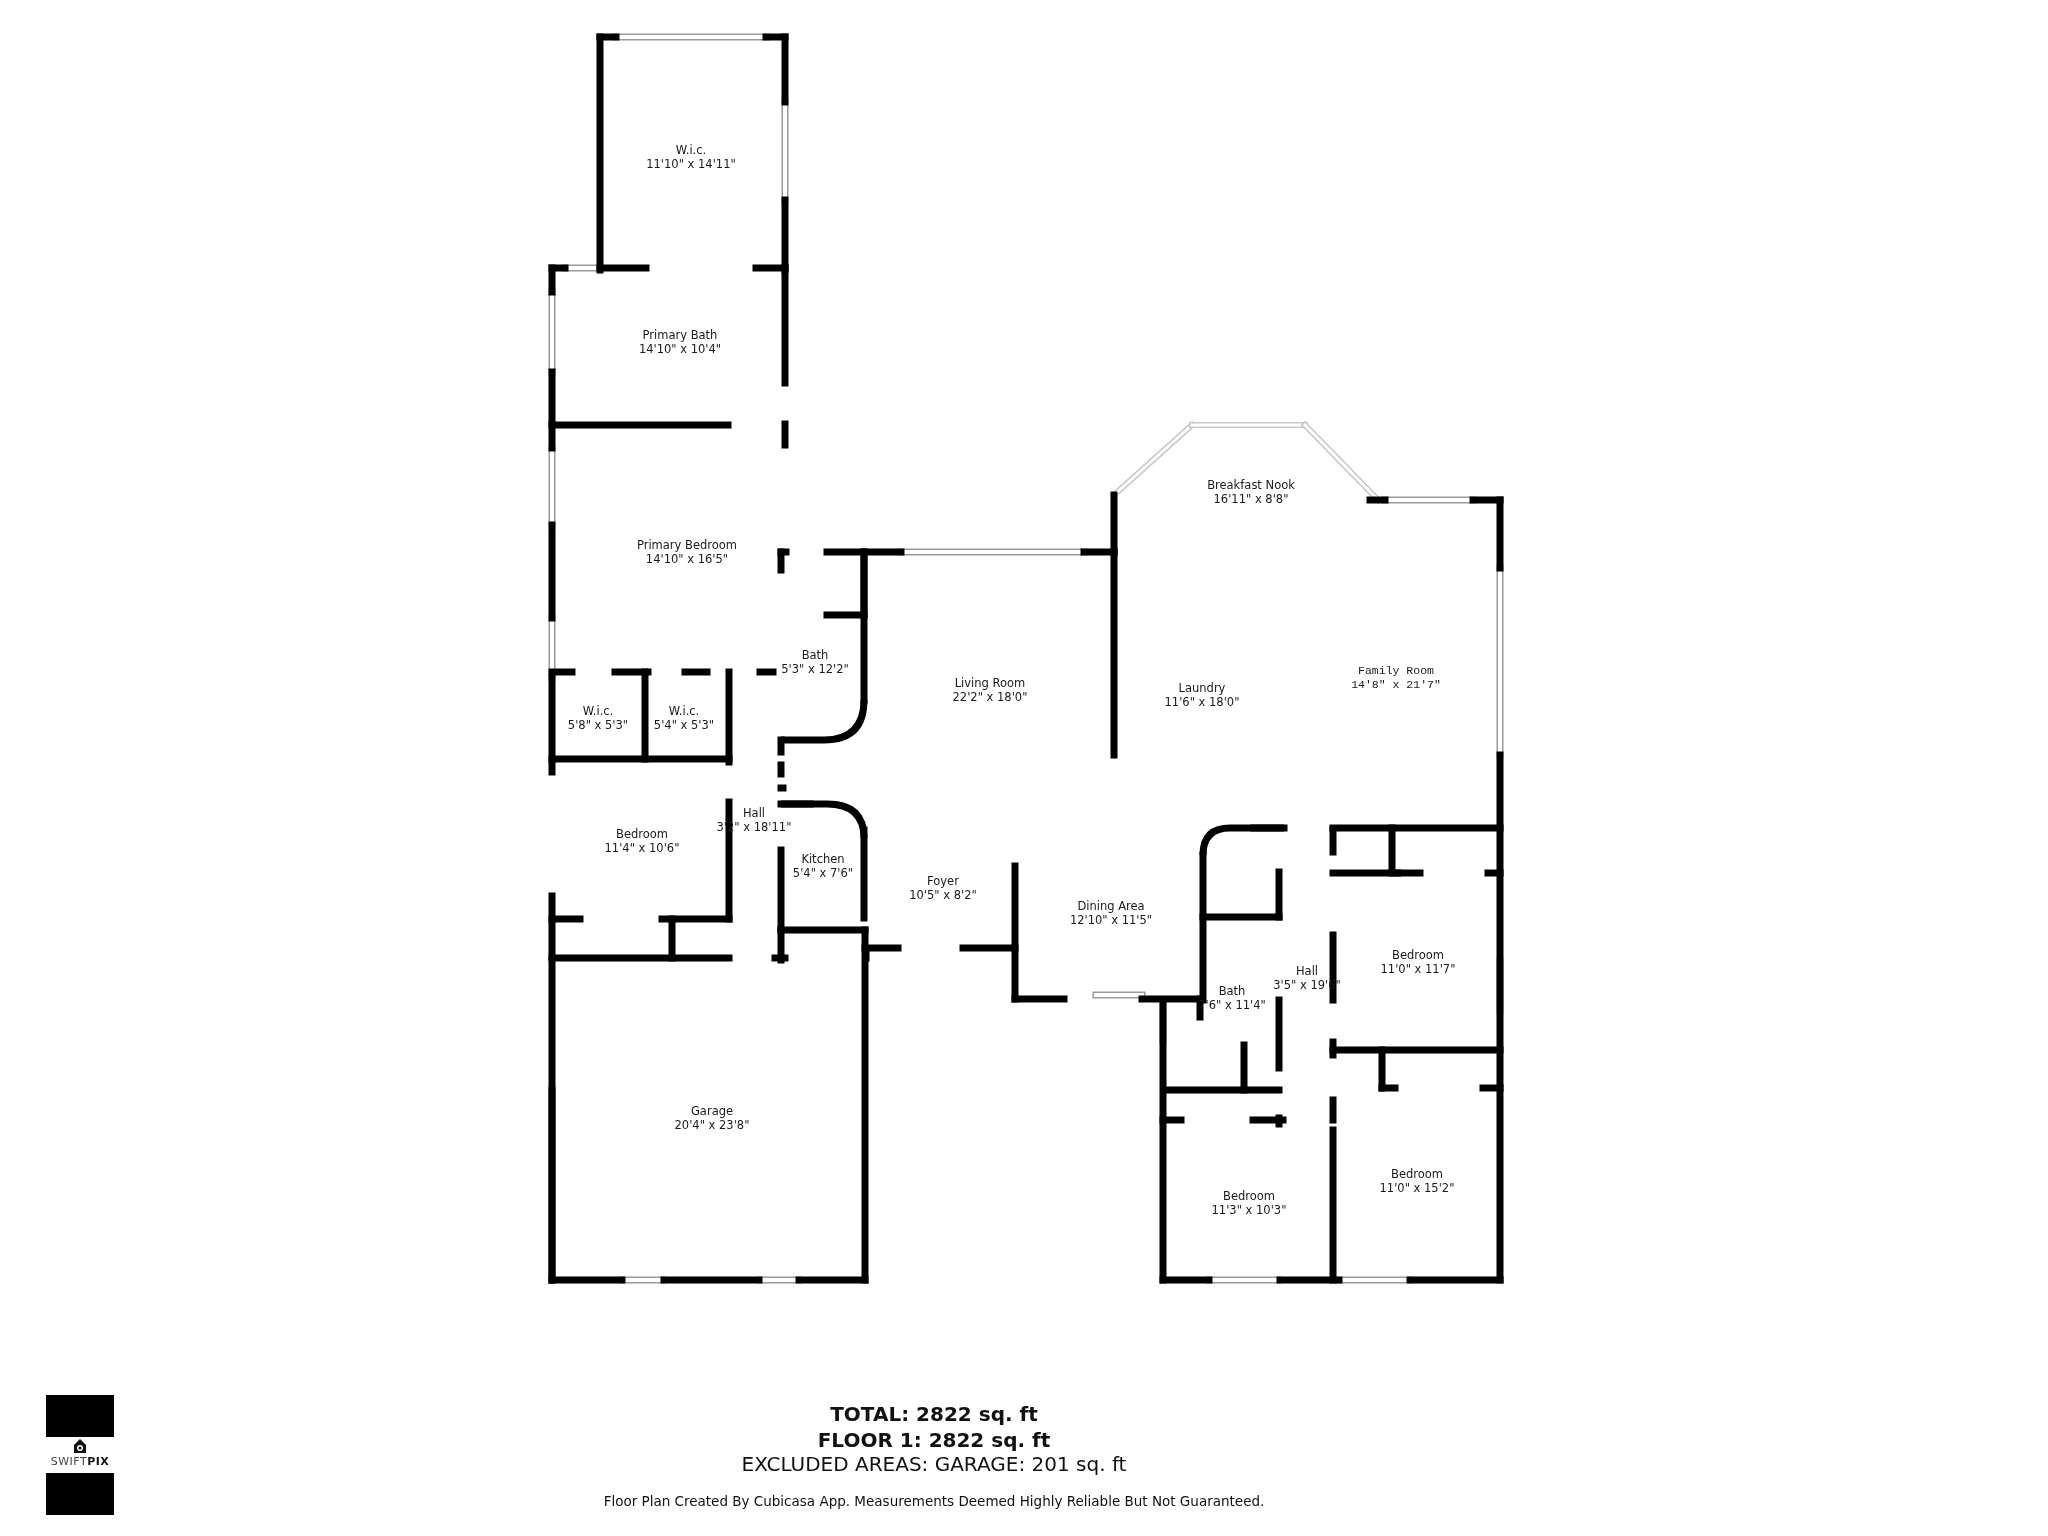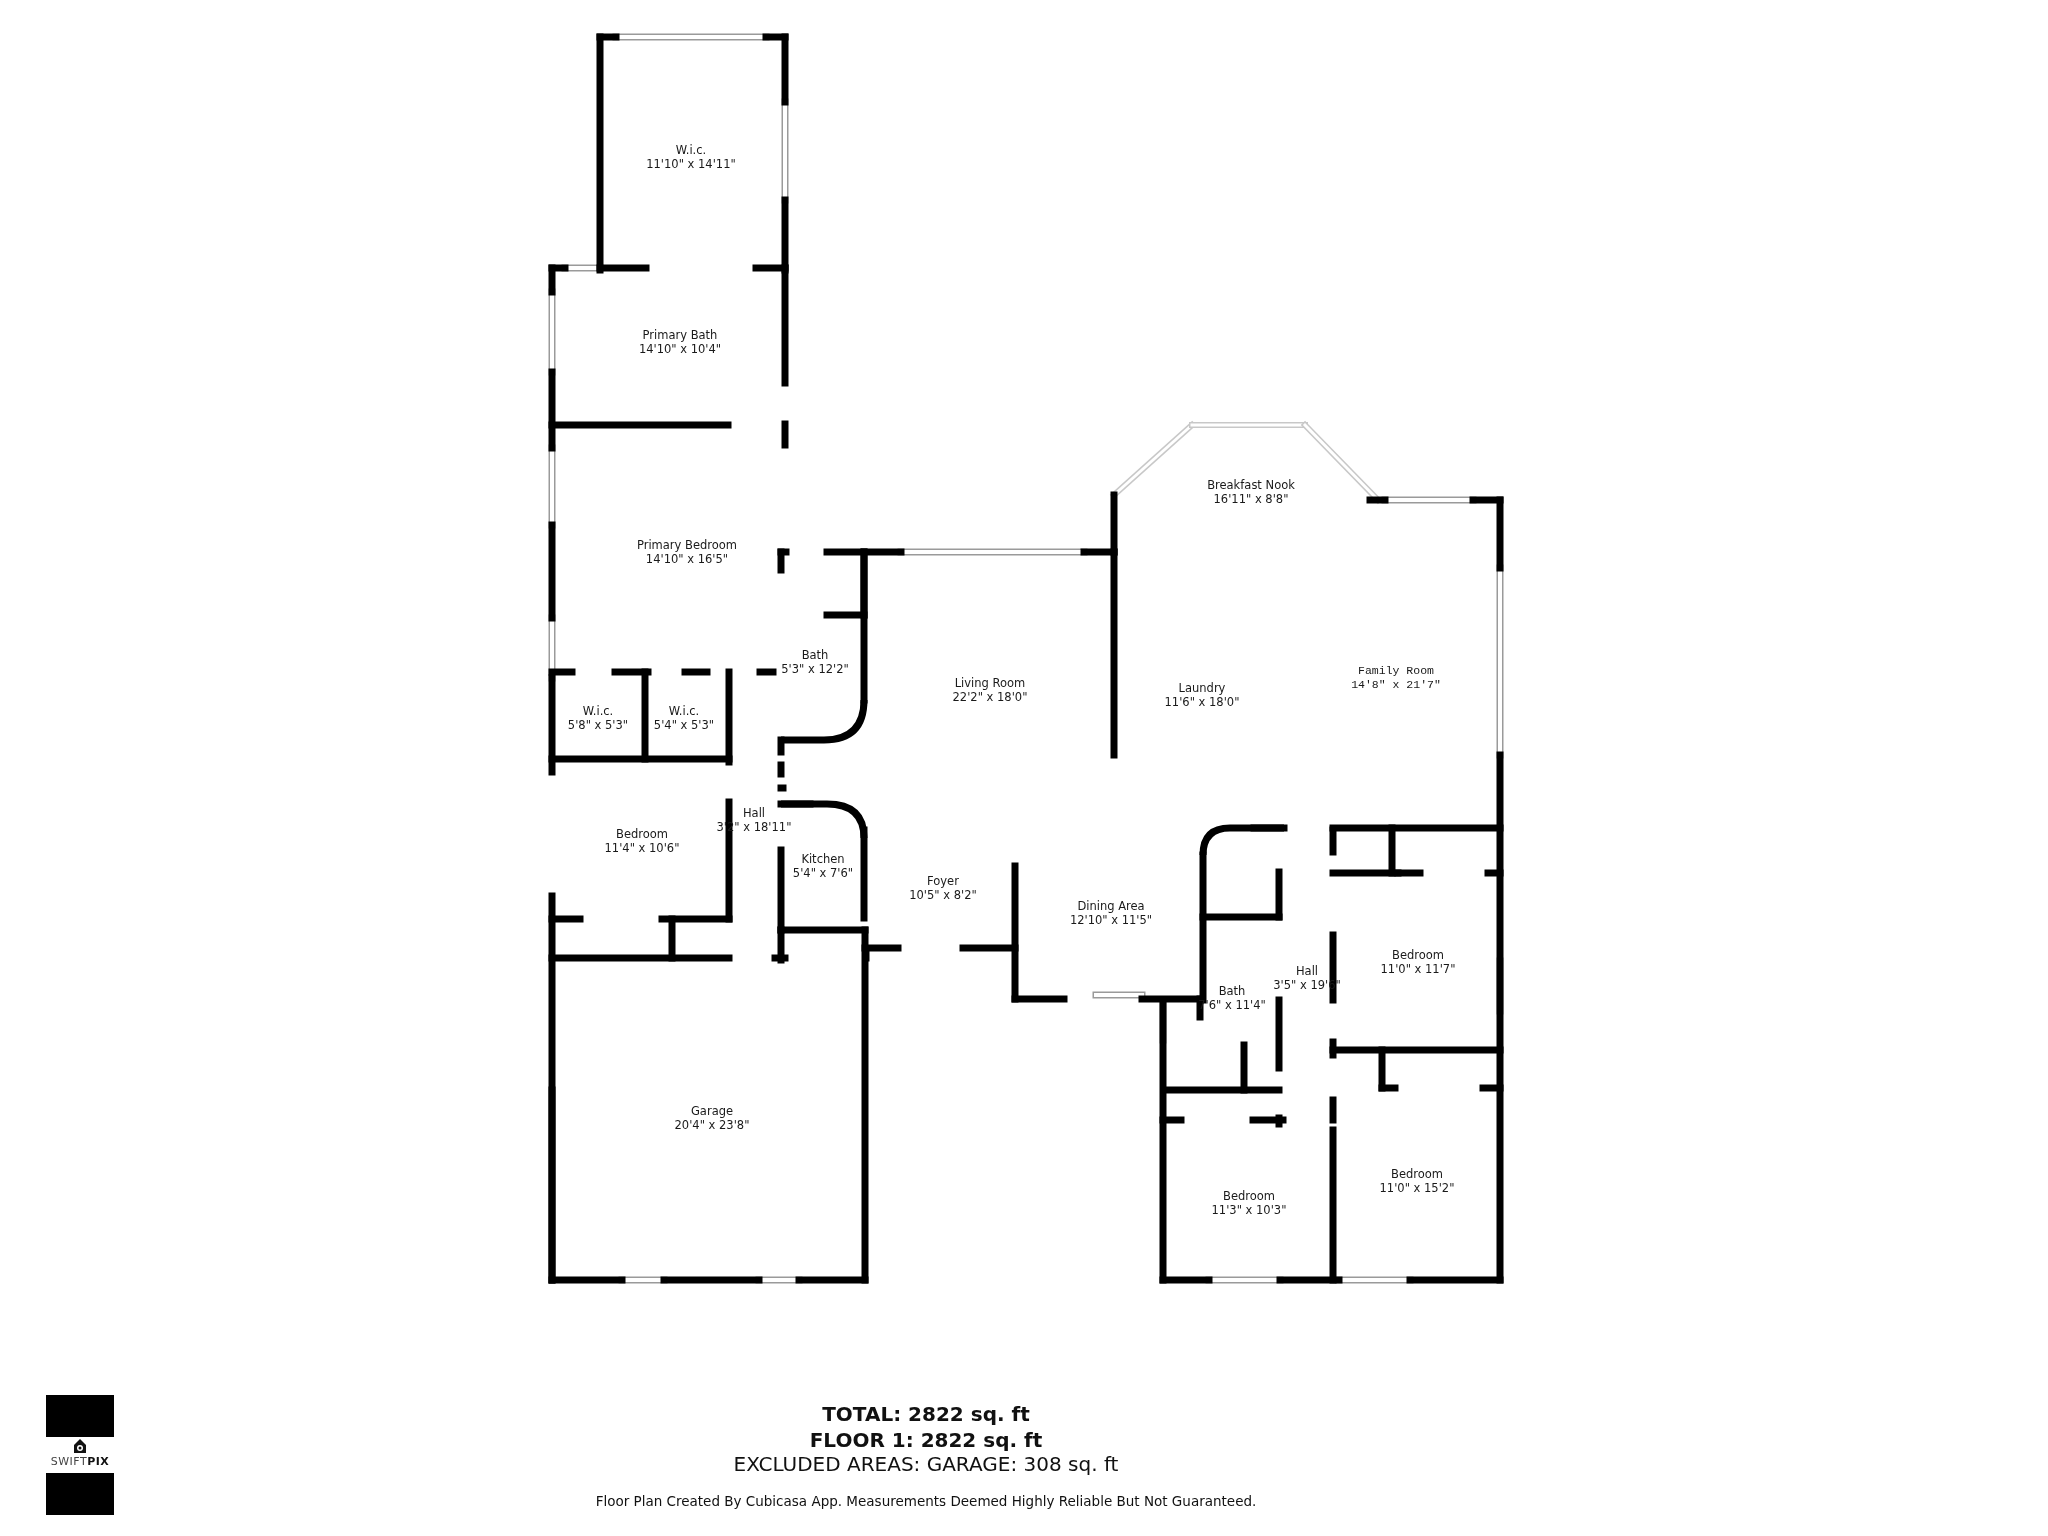--- a/index.html
+++ b/index.html
@@ -1,20 +1,20 @@
 <!DOCTYPE html>
 <html><head>
 <meta charset="utf-8">
 <style>
   html, body { margin: 0; padding: 0; background: #ffffff; }
   body { width: 2048px; height: 1536px; position: relative; overflow: hidden; font-family: "DejaVu Sans", sans-serif; color: #111; }
   #plan { position: absolute; left: 0; top: 0; width: 2048px; height: 1536px; }
   .room-label { position: absolute; transform: translate(-50%, -50%); text-align: center; font-size: 11.5px; line-height: 14px; color: #1a1a1a; white-space: nowrap; }
   .room-label .dim { display: block; }
-  .summary { position: absolute; left: 0; width: 1852px; text-align: center; font-family: "DejaVu Sans", sans-serif; }
+  .summary { position: absolute; left: 8px; width: 1852px; text-align: center; font-family: "DejaVu Sans", sans-serif; }
   .total { top: 1402px; font-size: 20px; font-weight: bold; }
   .floor1 { top: 1428px; font-size: 20px; font-weight: bold; }
   .excluded { top: 1452px; font-size: 20px; }
   .disclaimer { top: 1493px; font-size: 13.5px; }
   .logo { position: absolute; left: 46px; top: 1379px; width: 68px; height: 120px; margin-top: 16px; }
   .logo .blk-top { position: absolute; left: 0; top: 0; width: 68px; height: 42px; background: #000; }
   .logo .blk-bot { position: absolute; left: 0; top: 78px; width: 68px; height: 42px; background: #000; }
   .logo .house { position: absolute; left: 26px; top: 43px; width: 16px; height: 16px; }
   .logo .brand { position: absolute; left: 0; top: 60px; width: 68px; text-align: center; font-size: 11px; letter-spacing: 0.5px; color: #444; font-family: "DejaVu Sans", sans-serif; }
   .logo .brand b { color: #111; }
@@ -242,21 +242,21 @@
       <span class="dim">11'3" x 10'3"</span>
     </div>
     <div class="room-label" style="left: 1417px; top: 1181px;">
       <span class="name" style="display: block;">Bedroom</span>
       <span class="dim">11'0" x 15'2"</span>
     </div>
   </div>
 
 <div class="summary total">TOTAL: 2822 sq. ft</div>
 <div class="summary floor1">FLOOR 1: 2822 sq. ft</div>
-<div class="summary excluded">EXCLUDED AREAS: GARAGE: 308 sq. ft</div>
+<div class="summary excluded">EXCLUDED AREAS: GARAGE: 201 sq. ft</div>
 <div class="summary disclaimer">Floor Plan Created By Cubicasa App. Measurements Deemed Highly Reliable But Not Guaranteed.</div>
 
 <div class="logo">
   <div class="blk-top"></div>
   <svg class="house" viewBox="0 0 16 16">
     <path d="M2 7 L8 1 L14 7 L14 15 L2 15 Z" fill="#111"></path>
     <circle cx="8" cy="10" r="3" fill="#fff"></circle>
     <circle cx="8" cy="10" r="1.5" fill="#111"></circle>
   </svg>
   <div class="brand"><span>SWIFT</span><b>PIX</b></div>

